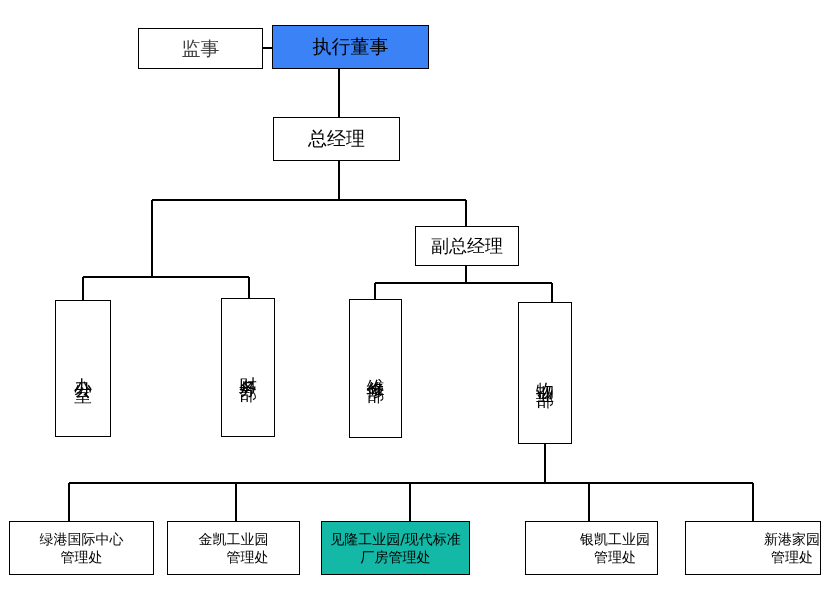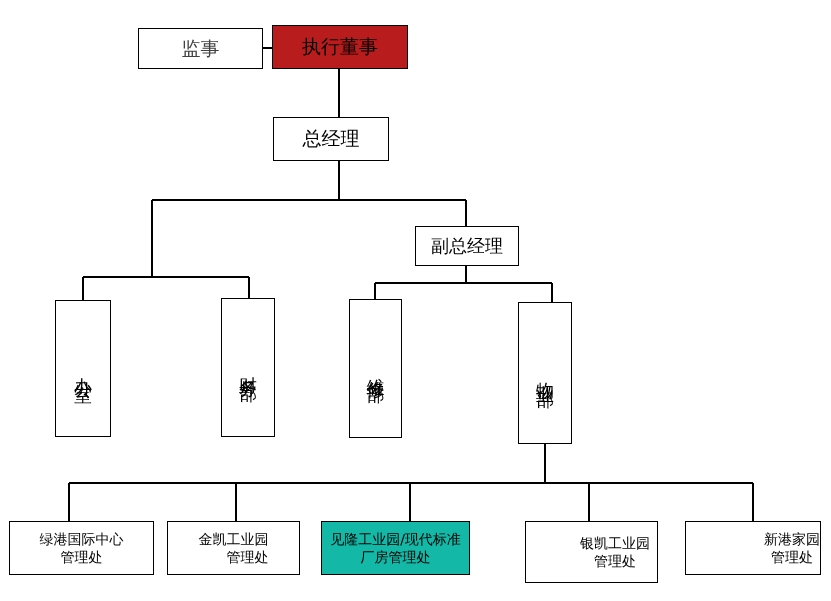--- a/index.html
+++ b/index.html
@@ -84,24 +84,24 @@
       <path d="M236,483 L236,521" stroke="#000000" stroke-width="1.4" fill="none" shape-rendering="crispEdges"></path>
       <path d="M410,483 L410,521" stroke="#000000" stroke-width="1.4" fill="none" shape-rendering="crispEdges"></path>
       <path d="M589,483 L589,521" stroke="#000000" stroke-width="1.4" fill="none" shape-rendering="crispEdges"></path>
       <path d="M753,483 L753,521" stroke="#000000" stroke-width="1.4" fill="none" shape-rendering="crispEdges"></path>
     </svg>
 
   <div id="node-layer">
       <div class="node-box orient-h size-lg" style="left: 101px; top: 28px; width: 125px; height: 41px; background: rgb(255, 255, 255); border-color: rgb(0, 0, 0); color: #404040; margin-left: 37px;">
         <span class="node-label">监事</span>
       </div>
-      <div class="node-box orient-h size-lg" style="left: 272px; top: 25px; width: 136px; height: 44px; background: #b91c1c; border-color: rgb(0, 0, 0); color: rgb(0, 0, 0);">
+      <div class="node-box orient-h size-lg" style="left: 272px; top: 25px; width: 157px; height: 44px; background: #3b82f6; border-color: rgb(0, 0, 0); color: rgb(0, 0, 0);">
         <span class="node-label">执行董事</span>
       </div>
-      <div class="node-box orient-h size-lg" style="left: 273px; top: 117px; width: 116px; height: 44px; background: rgb(255, 255, 255); border-color: rgb(0, 0, 0); color: rgb(0, 0, 0);">
+      <div class="node-box orient-h size-lg" style="left: 273px; top: 117px; width: 127px; height: 44px; background: rgb(255, 255, 255); border-color: rgb(0, 0, 0); color: rgb(0, 0, 0);">
         <span class="node-label">总经理</span>
       </div>
       <div class="node-box orient-h size-md" style="left: 415px; top: 226px; width: 104px; height: 40px; background: rgb(255, 255, 255); border-color: rgb(0, 0, 0); color: rgb(0, 0, 0);">
         <span class="node-label">副总经理</span>
       </div>
       <div class="node-box orient-v size-md" style="left: 55px; top: 300px; width: 56px; height: 137px; background: rgb(255, 255, 255); border-color: rgb(0, 0, 0); color: rgb(0, 0, 0);">
         <span class="node-label">办公室</span>
       </div>
       <div class="node-box orient-v size-md" style="left: 221px; top: 298px; width: 54px; height: 139px; background: rgb(255, 255, 255); border-color: rgb(0, 0, 0); color: rgb(0, 0, 0);">
         <span class="node-label">财务部</span>
@@ -117,21 +117,21 @@
 管理处</span>
       </div>
       <div class="node-box orient-h size-sm" style="left: 167px; top: 521px; width: 133px; height: 54px; background: rgb(255, 255, 255); border-color: rgb(0, 0, 0); color: rgb(0, 0, 0); text-align: right;">
         <span class="node-label">金凯工业园
 管理处</span>
       </div>
       <div class="node-box orient-h size-sm" style="left: 321px; top: 521px; width: 149px; height: 54px; background: #14b8a6; border-color: rgb(0, 0, 0); color: rgb(0, 0, 0);">
         <span class="node-label">见隆工业园/现代标准
 厂房管理处</span>
       </div>
-      <div class="node-box orient-h size-sm" style="left: 525px; top: 521px; width: 133px; height: 62px; background: rgb(255, 255, 255); border-color: rgb(0, 0, 0); color: rgb(0, 0, 0); padding-left: 47px;">
+      <div class="node-box orient-h size-sm" style="left: 525px; top: 521px; width: 133px; height: 54px; background: rgb(255, 255, 255); border-color: rgb(0, 0, 0); color: rgb(0, 0, 0); padding-left: 47px;">
         <span class="node-label">银凯工业园
 管理处</span>
       </div>
       <div class="node-box orient-h size-sm" style="left: 685px; top: 521px; width: 136px; height: 54px; background: rgb(255, 255, 255); border-color: rgb(0, 0, 0); color: rgb(0, 0, 0); justify-content: flex-end;">
         <span class="node-label">新港家园
 管理处</span>
       </div>
     </div>
 
 </div>

